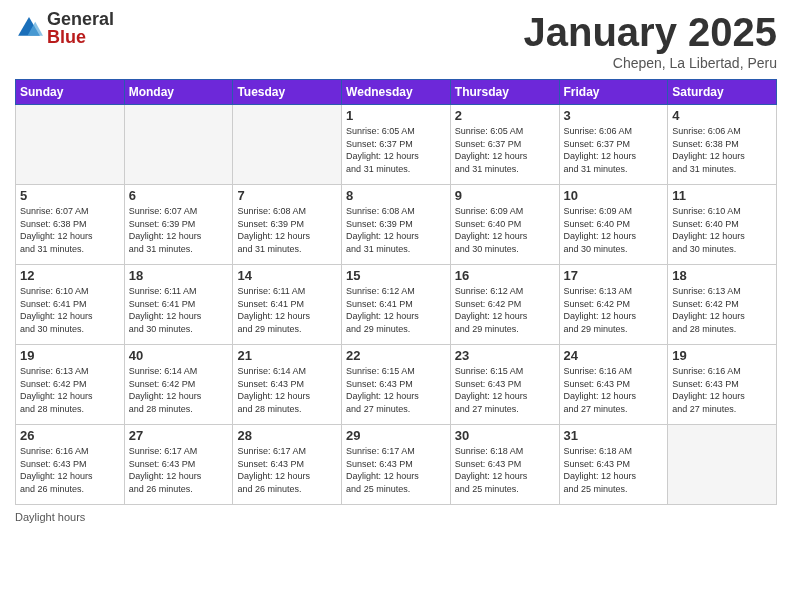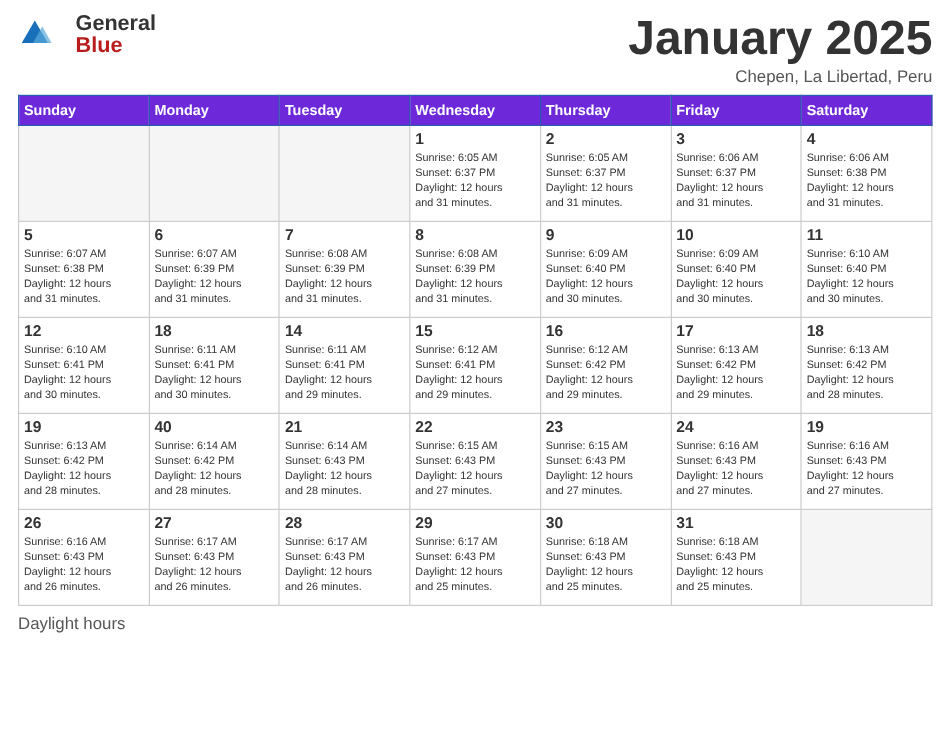--- a/index.html
+++ b/index.html
@@ -12,21 +12,21 @@
     }
     .header {
       display: flex;
       justify-content: space-between;
       align-items: flex-start;
       margin-bottom: 8px;
     }
     .logo {
       display: flex;
       align-items: center;
-      gap: 20px;
+      gap: 4px;
     }
     .logo-text {
       display: flex;
       flex-direction: column;
       font-size: 18px;
       font-weight: bold;
       line-height: 1;
     }
     .logo-general { color: #333; }
     .logo-blue { color: #b91c1c; }
@@ -79,21 +79,21 @@
       display: block;
       margin-bottom: 2px;
     }
     .day-info {
       font-size: 9px;
       color: #333;
       line-height: 1.4;
     }
     .footer {
       margin-top: 6px;
-      font-size: 14px;
+      font-size: 11px;
       color: #555;
       display: flex;
       gap: 20px;
     }
   </style>
 </head>
 <body>
 
 <div class="header">
   <div class="logo">

